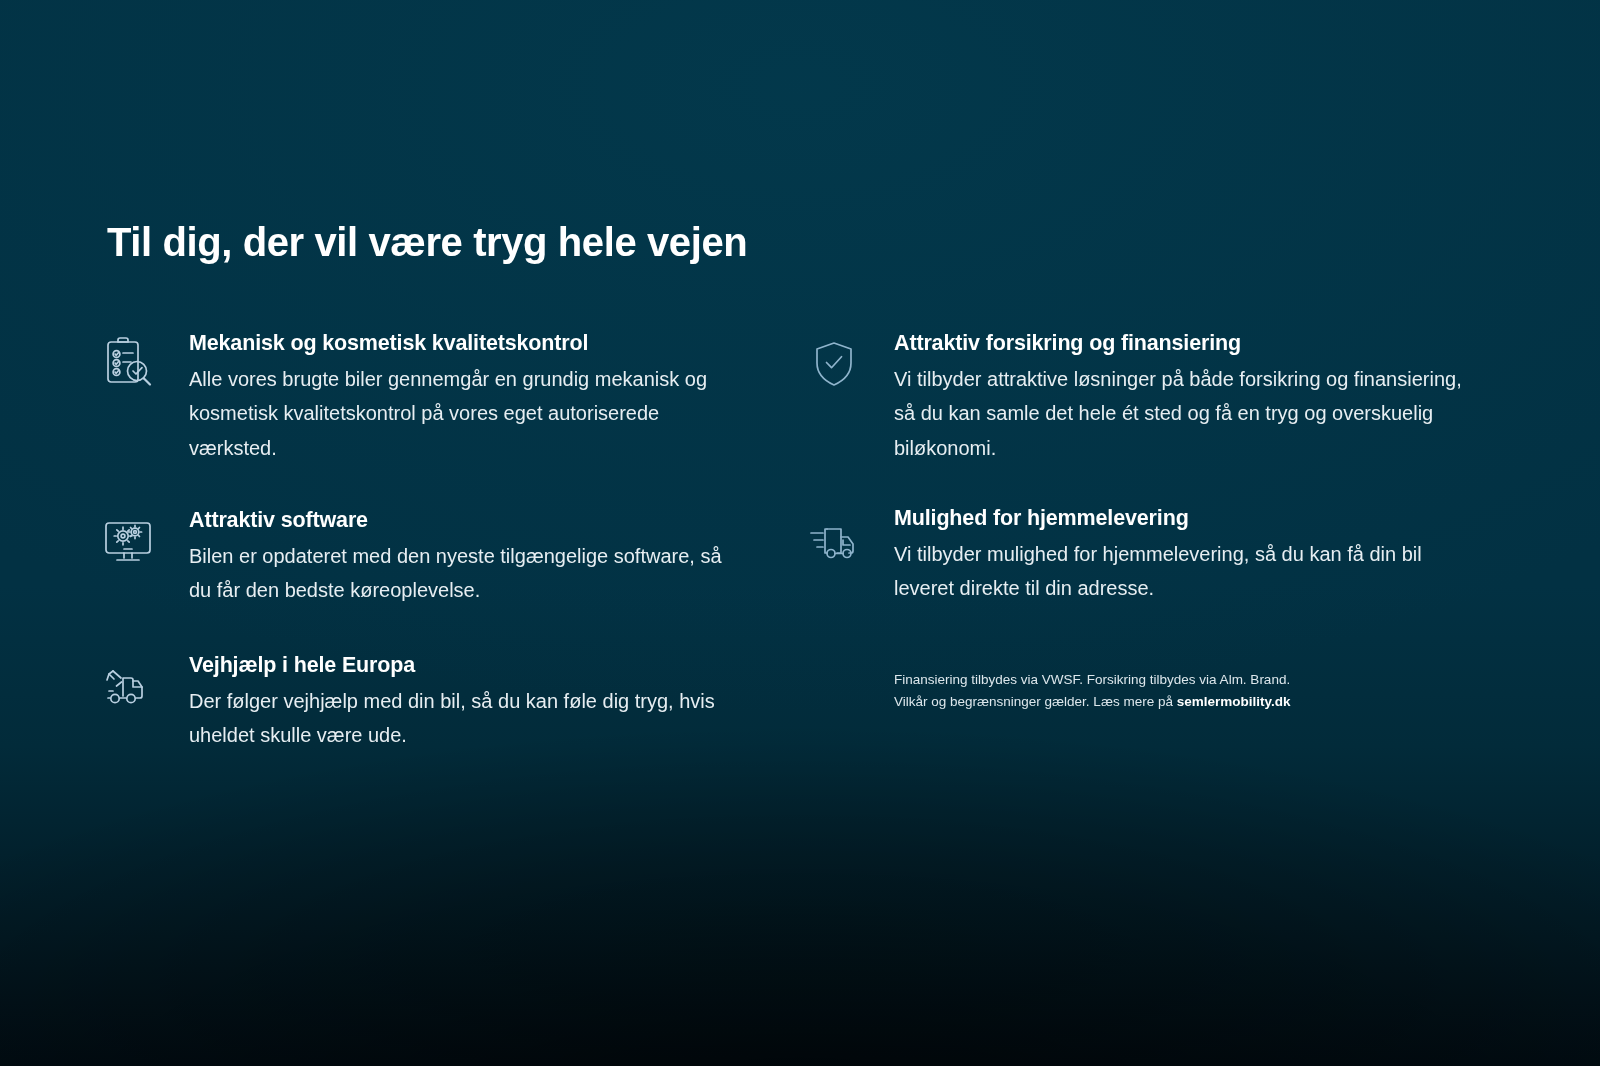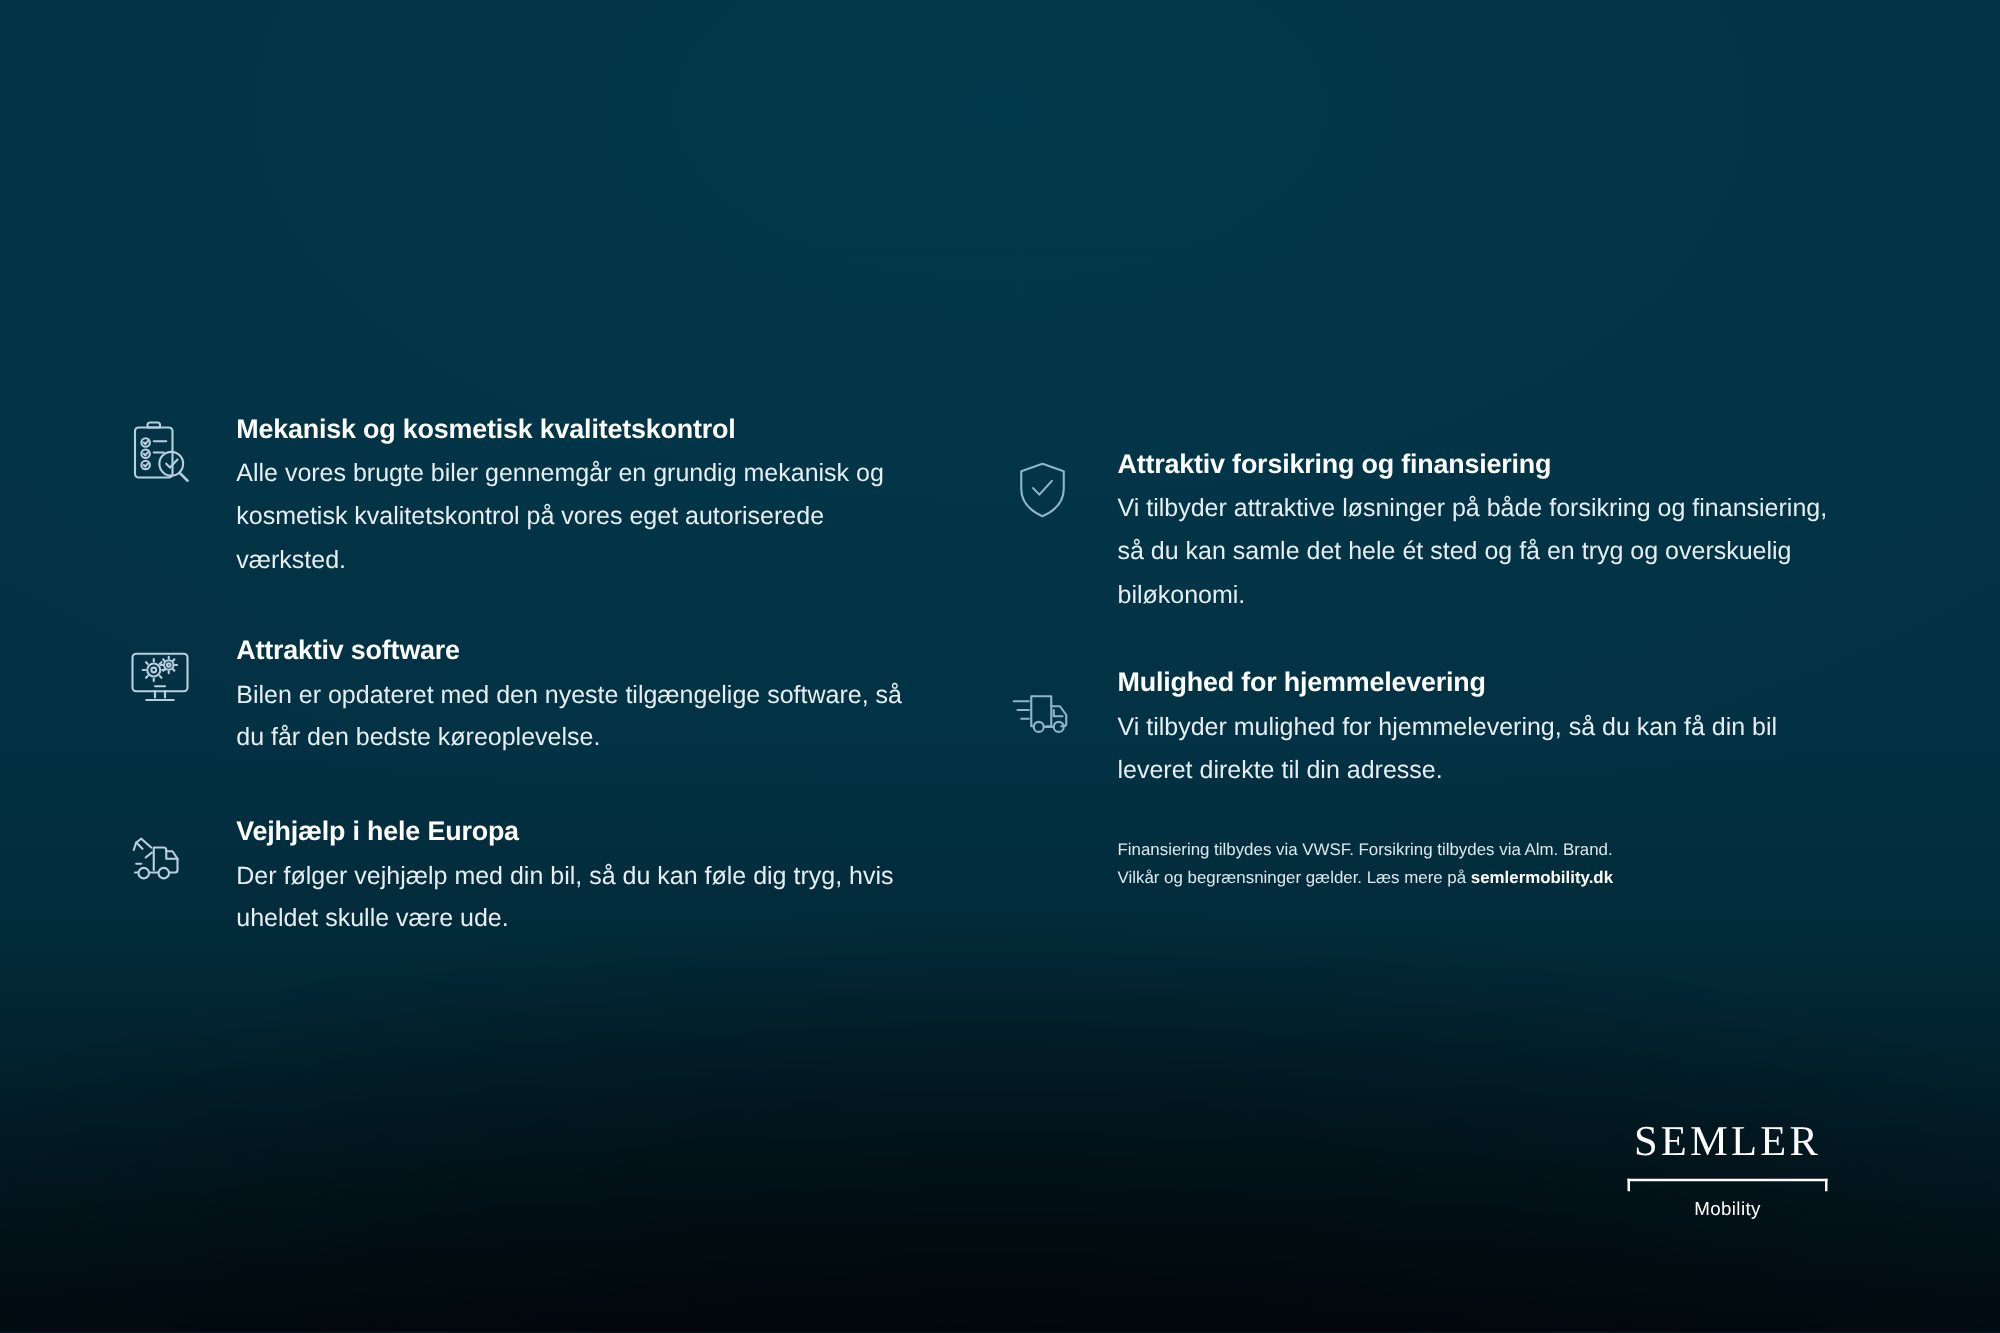--- a/index.html
+++ b/index.html
@@ -56,21 +56,21 @@
     position: absolute;
     left: 0;
     top: 330px;
     width: 1600px;
   }
   .col {
     position: absolute;
     top: 0;
   }
   .col-left  { left: 100px;  width: 640px; }
-  .col-right { left: 805px;  width: 680px; margin-top: 28px; }
+  .col-right { left: 805px;  width: 680px; }
 
   .feature {
     position: relative;
     padding-left: 89px;
     margin-bottom: 42px;
   }
   .feature-icon {
     position: absolute;
     left: 0;
     top: 4px;
@@ -160,20 +160,21 @@
     letter-spacing: 0.3px;
     line-height: 1;
   }
 </style>
 </head>
 <body>
 
 <div id="stage">
   <div id="content">
 
+    <h1 class="page-title">Til dig, der vil være tryg hele vejen</h1>
 
     <div class="columns">
 
       <div class="col col-left">
 
         <div class="feature f1">
           <span class="feature-icon">
             <svg viewBox="0 0 58 58" fill="none" stroke="#b9cfe0" stroke-width="1.7" stroke-linecap="round" stroke-linejoin="round">
               <rect x="8" y="8" width="30" height="40" rx="3"></rect>
               <path d="M18 8 h10 v-2 a2 2 0 0 0 -2 -2 h-6 a2 2 0 0 0 -2 2 z"></path>
@@ -269,23 +270,15 @@
         </div>
 
       </div>
     </div>
 
     <div class="footnote">
       <span class="fn-line">Finansiering tilbydes via VWSF. Forsikring tilbydes via Alm. Brand.</span>
       <span class="fn-line"><span>Vilkår og begrænsninger gælder. Læs mere på </span><span class="fn-link">semlermobility.dk</span></span>
     </div>
 
-    <div class="logo">
-      <div class="logo-word">SEMLER</div>
-      <div class="logo-rule">
-        <span class="tick left"></span>
-        <span class="tick right"></span>
-      </div>
-      <div class="logo-sub">Mobility</div>
-    </div>
 
   </div>
 </div>
 
 </body></html>

